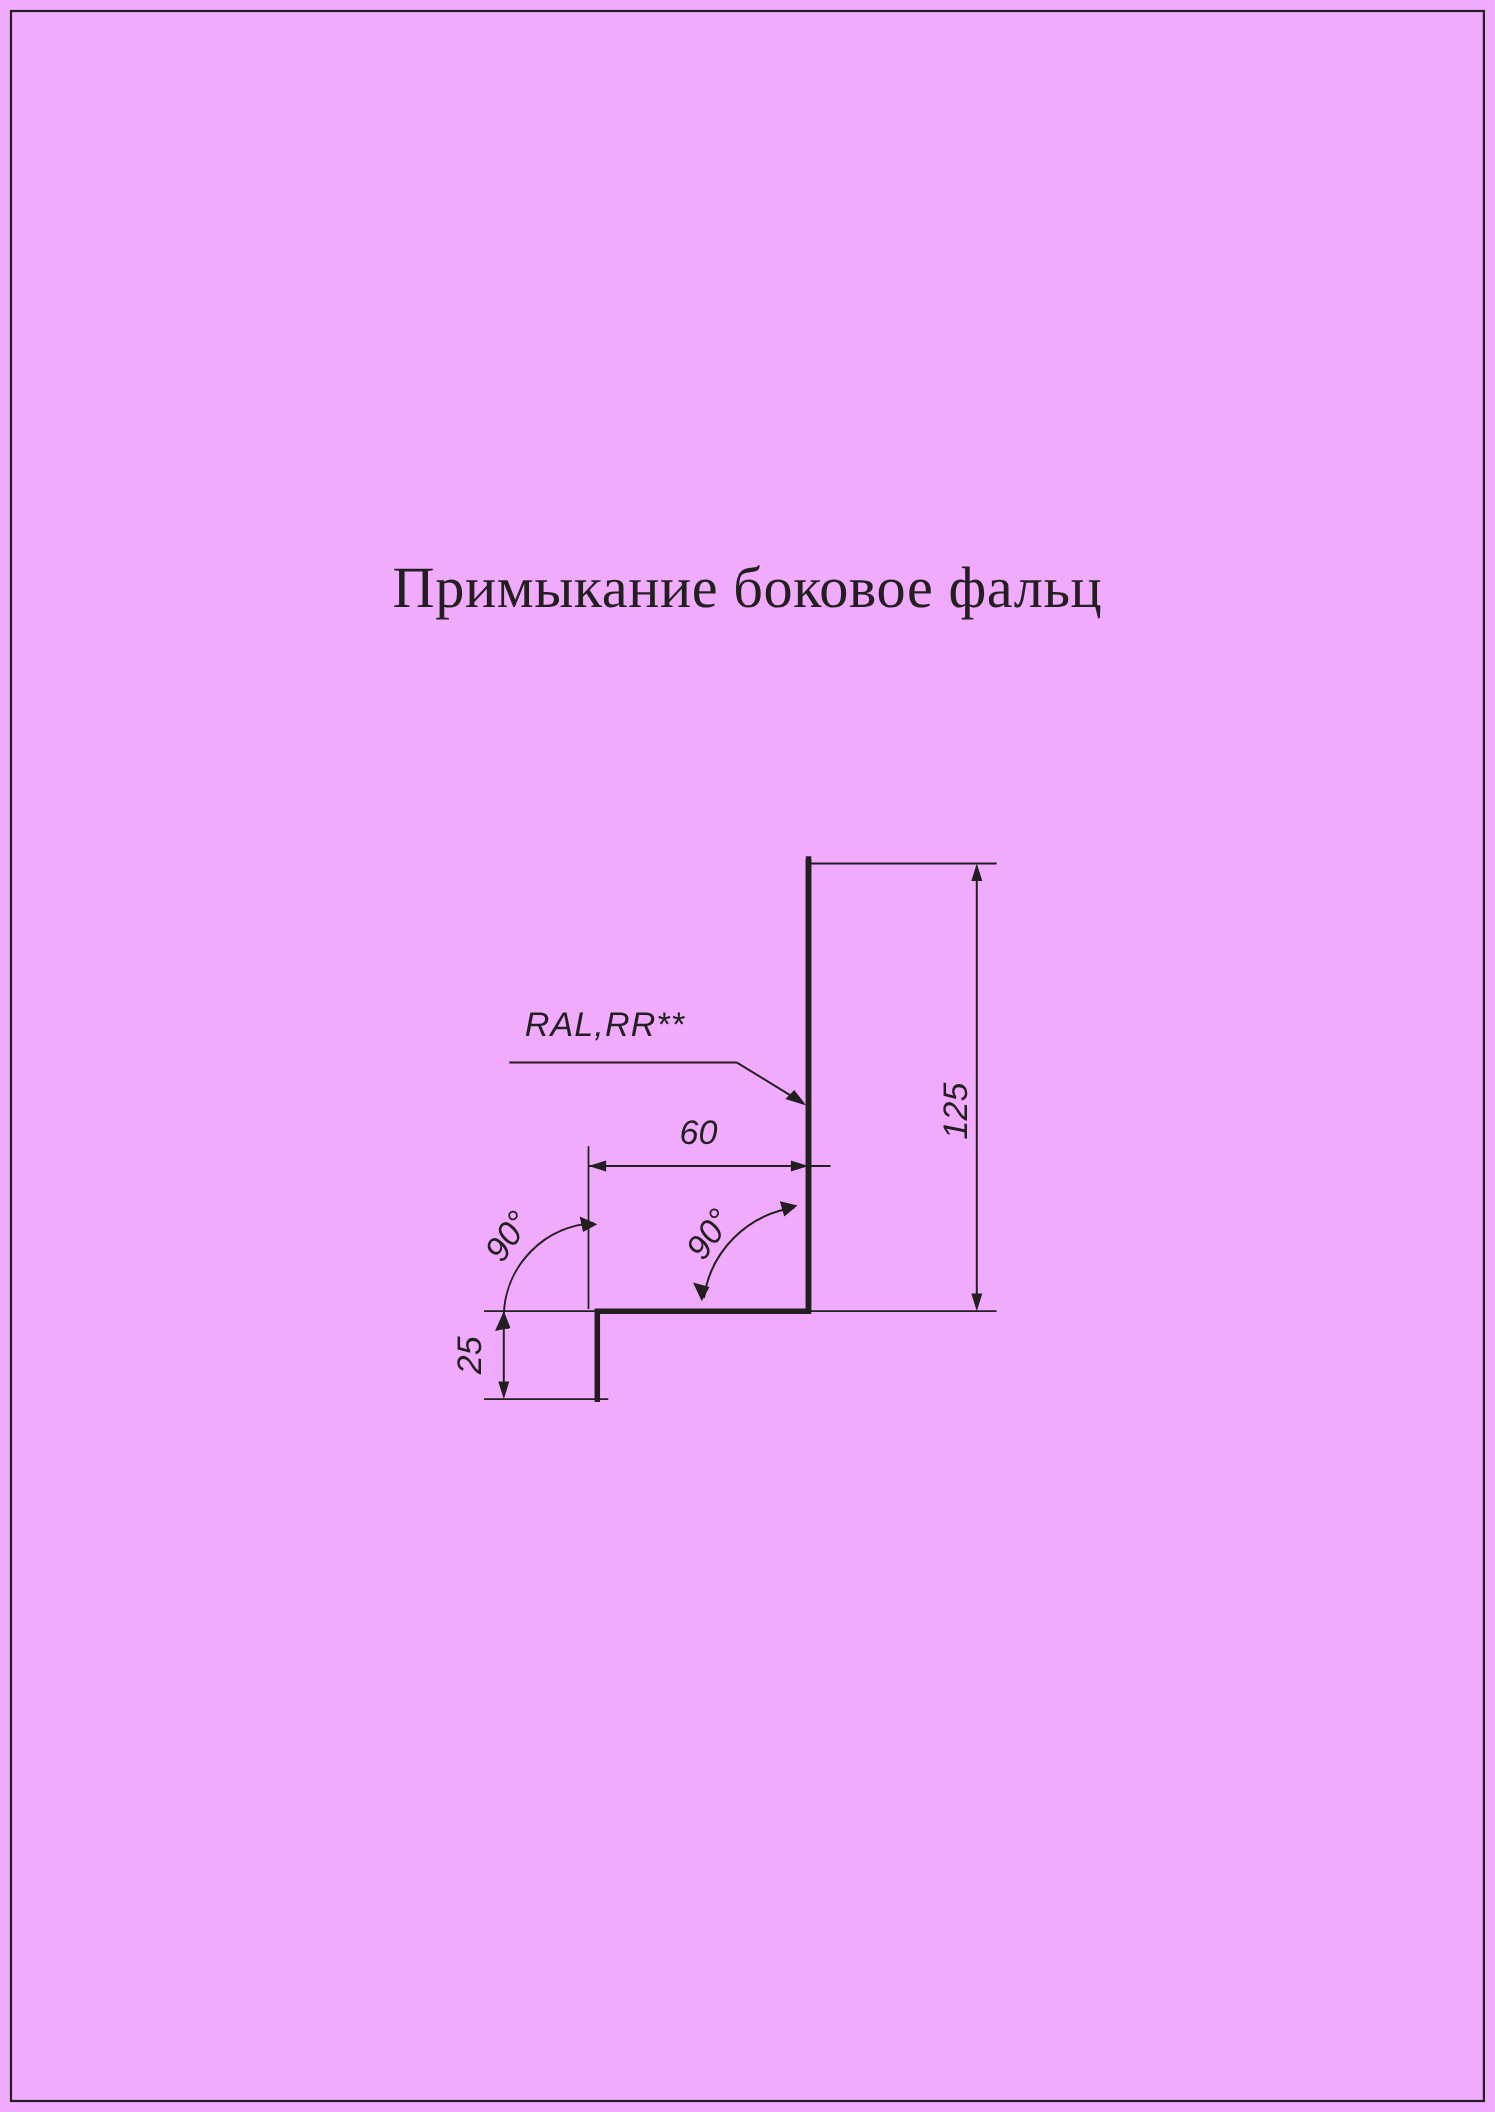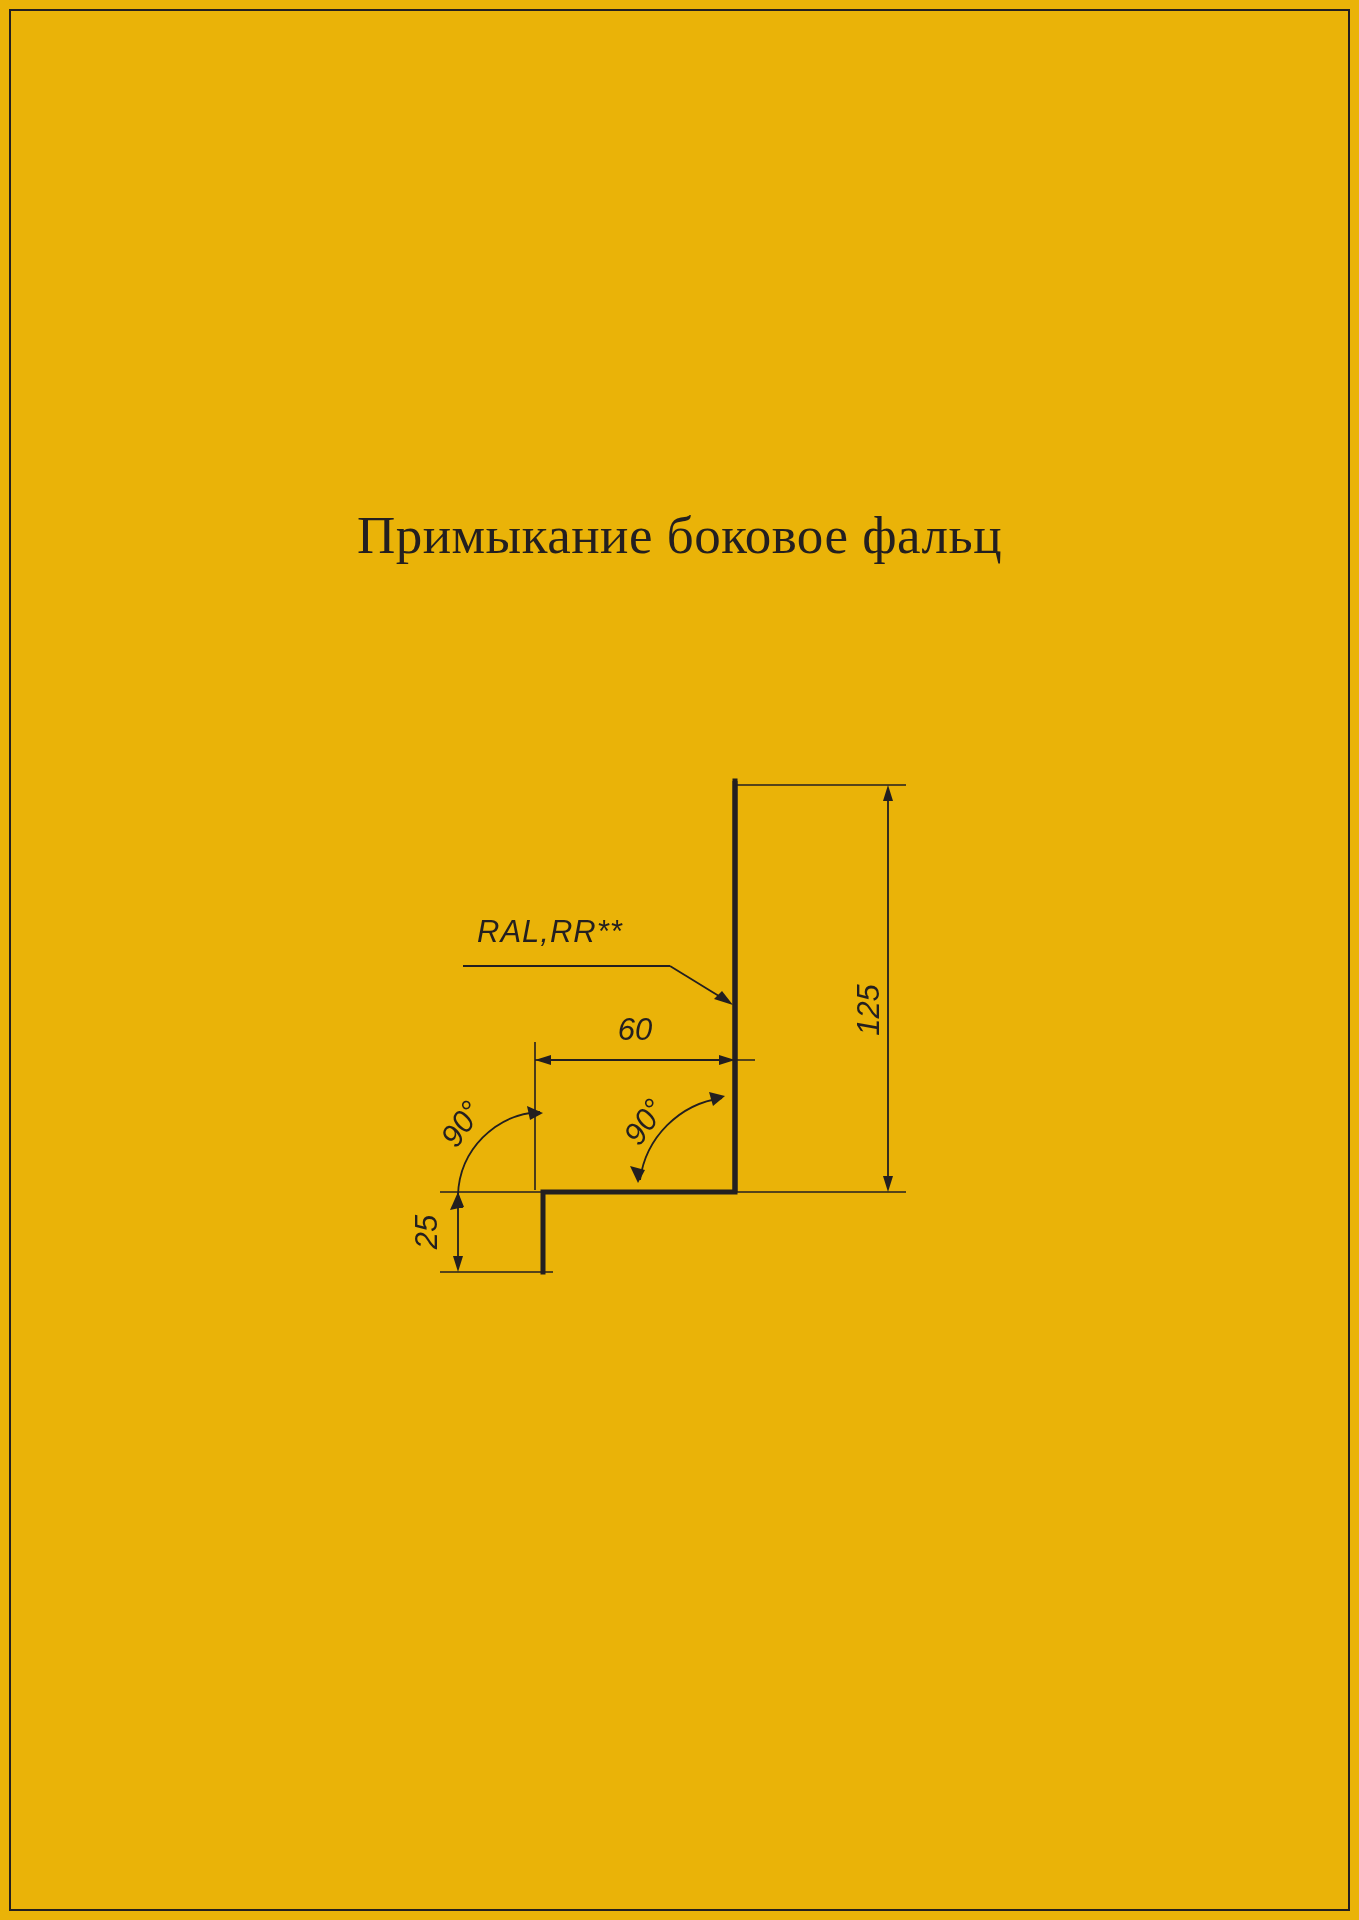--- a/index.html
+++ b/index.html
@@ -13,21 +13,21 @@
     font-family: "Liberation Serif", serif;
     position: relative;
     overflow: hidden;
   }
   #page {
     position: absolute;
     left: 0;
     top: 0;
     width: 1359px;
     height: 1920px;
-    background: #eab308;
+    background: #f0abfc;
     box-sizing: border-box;
   }
   #page-border {
     position: absolute;
     left: 9px;
     top: 9px;
     width: 1341px;
     height: 1902px;
     border: 2px solid #231f20;
     box-sizing: border-box;

